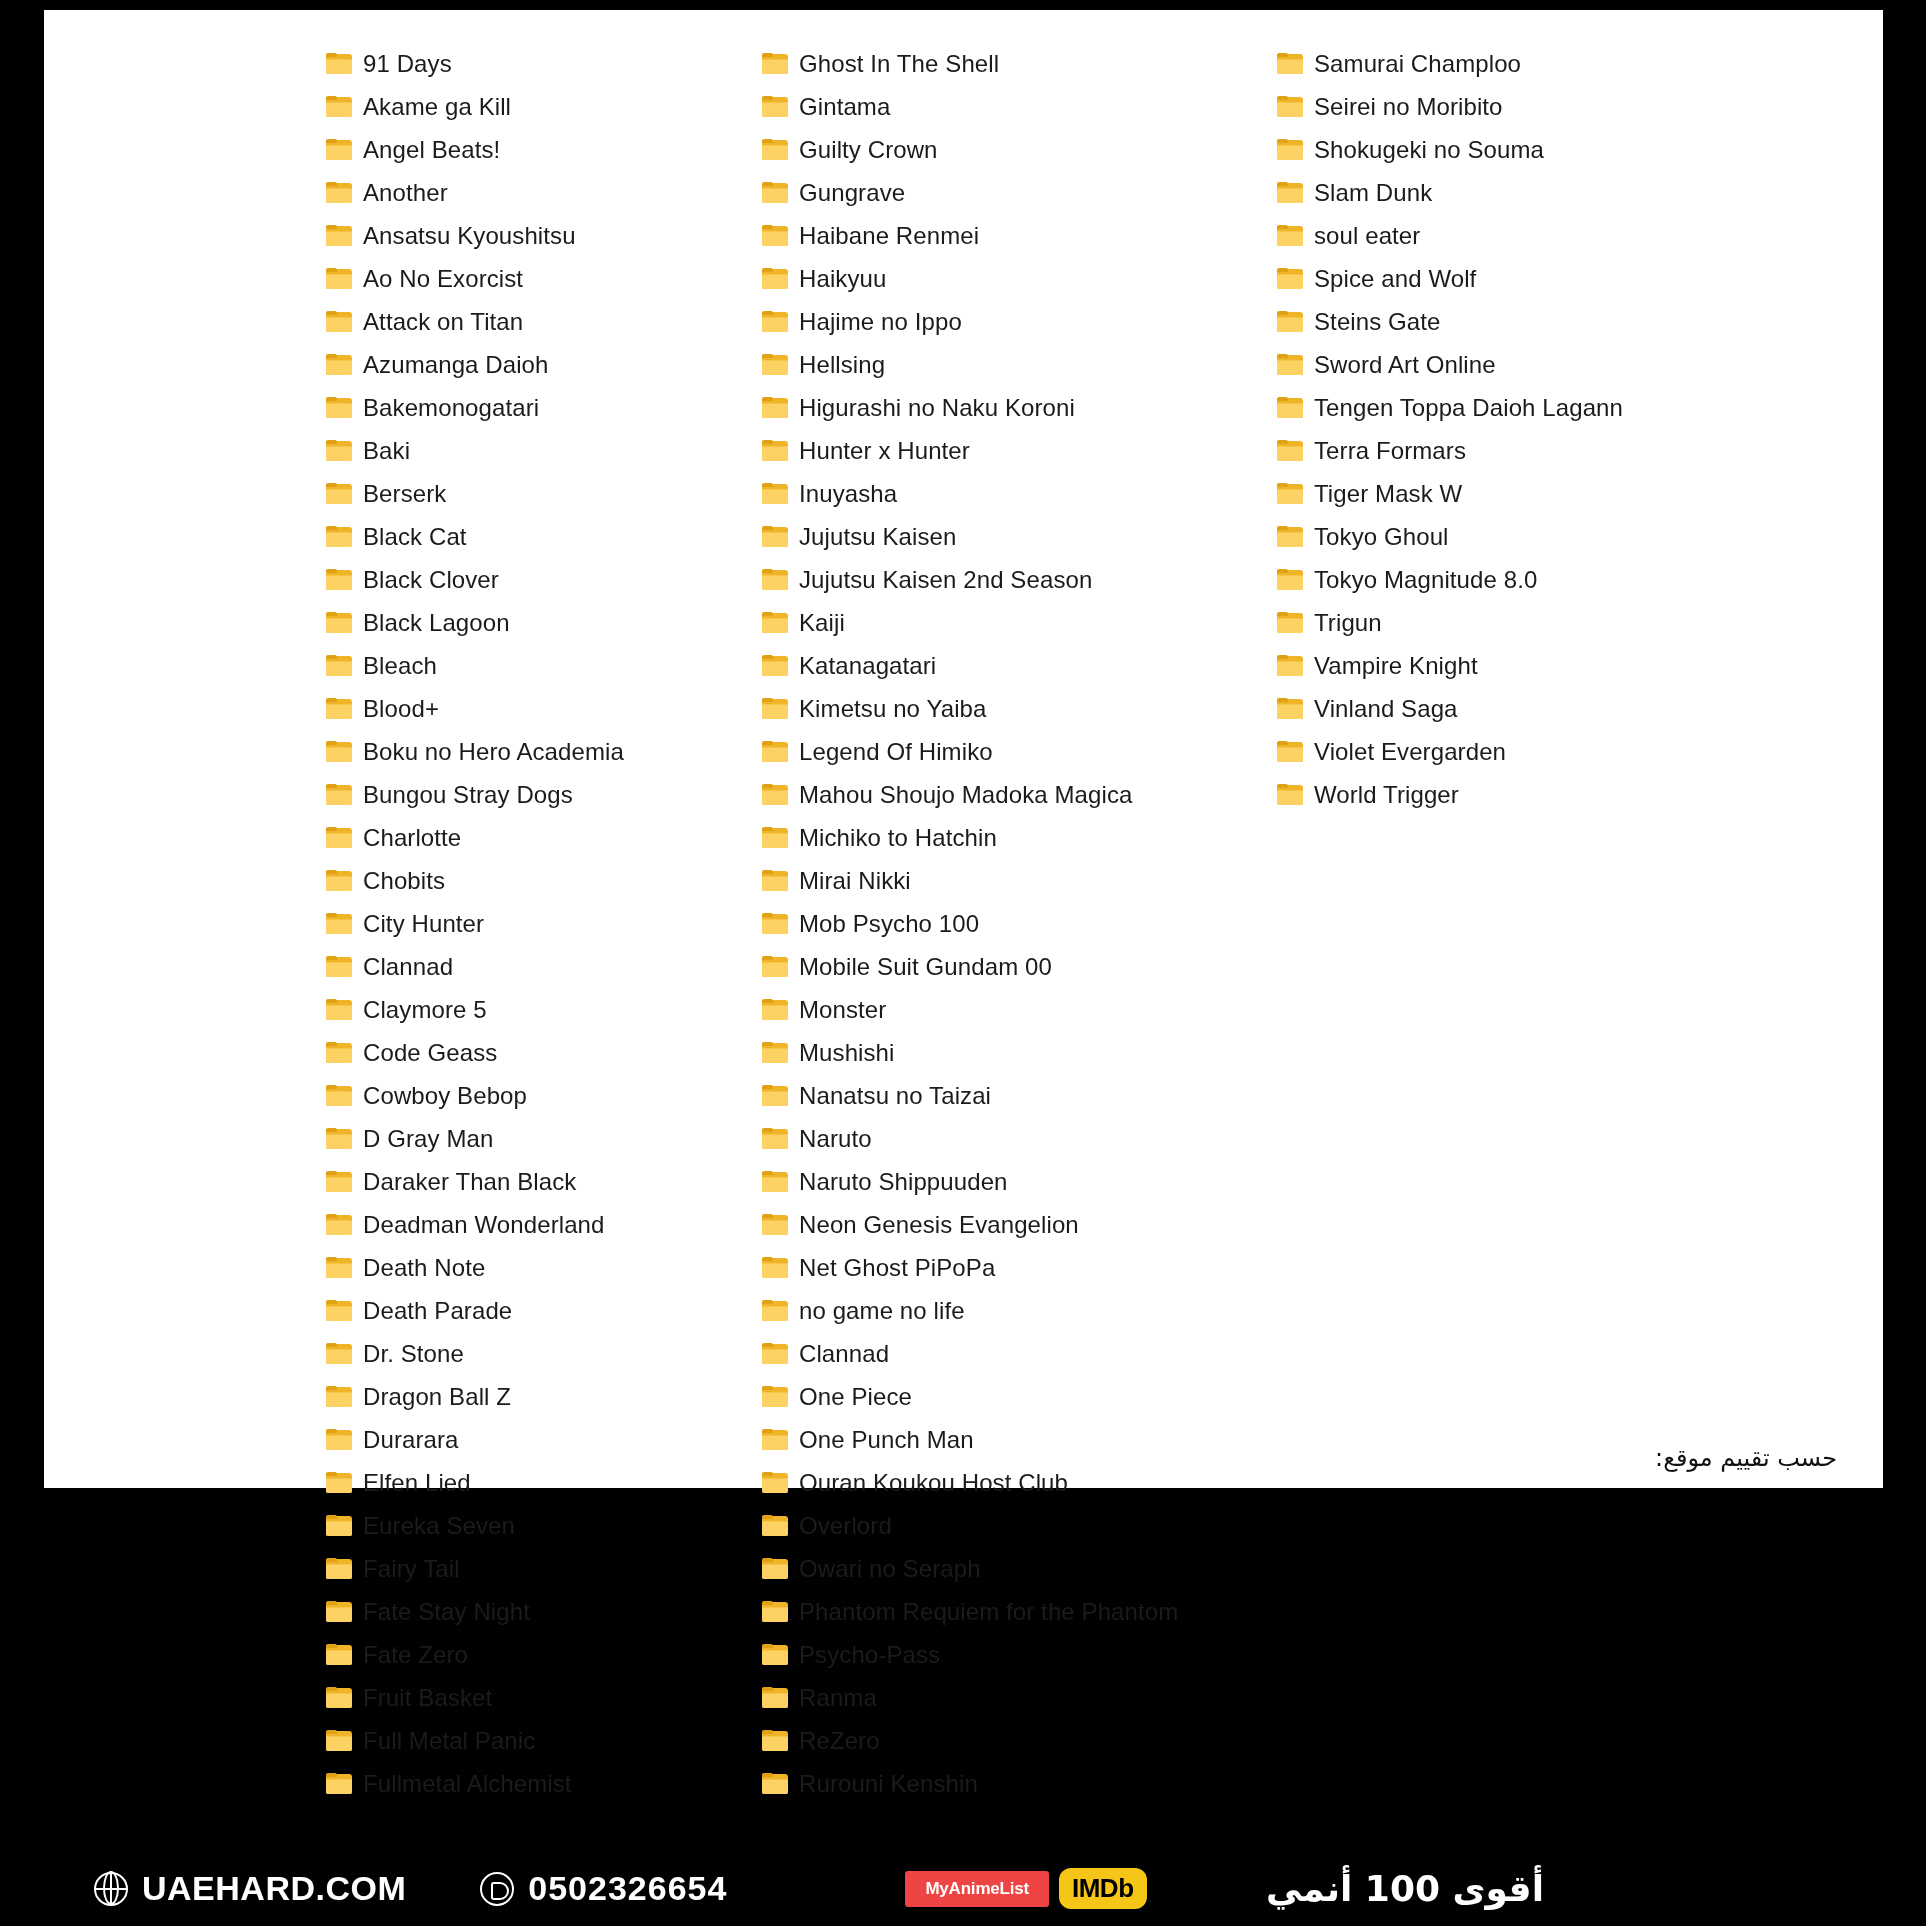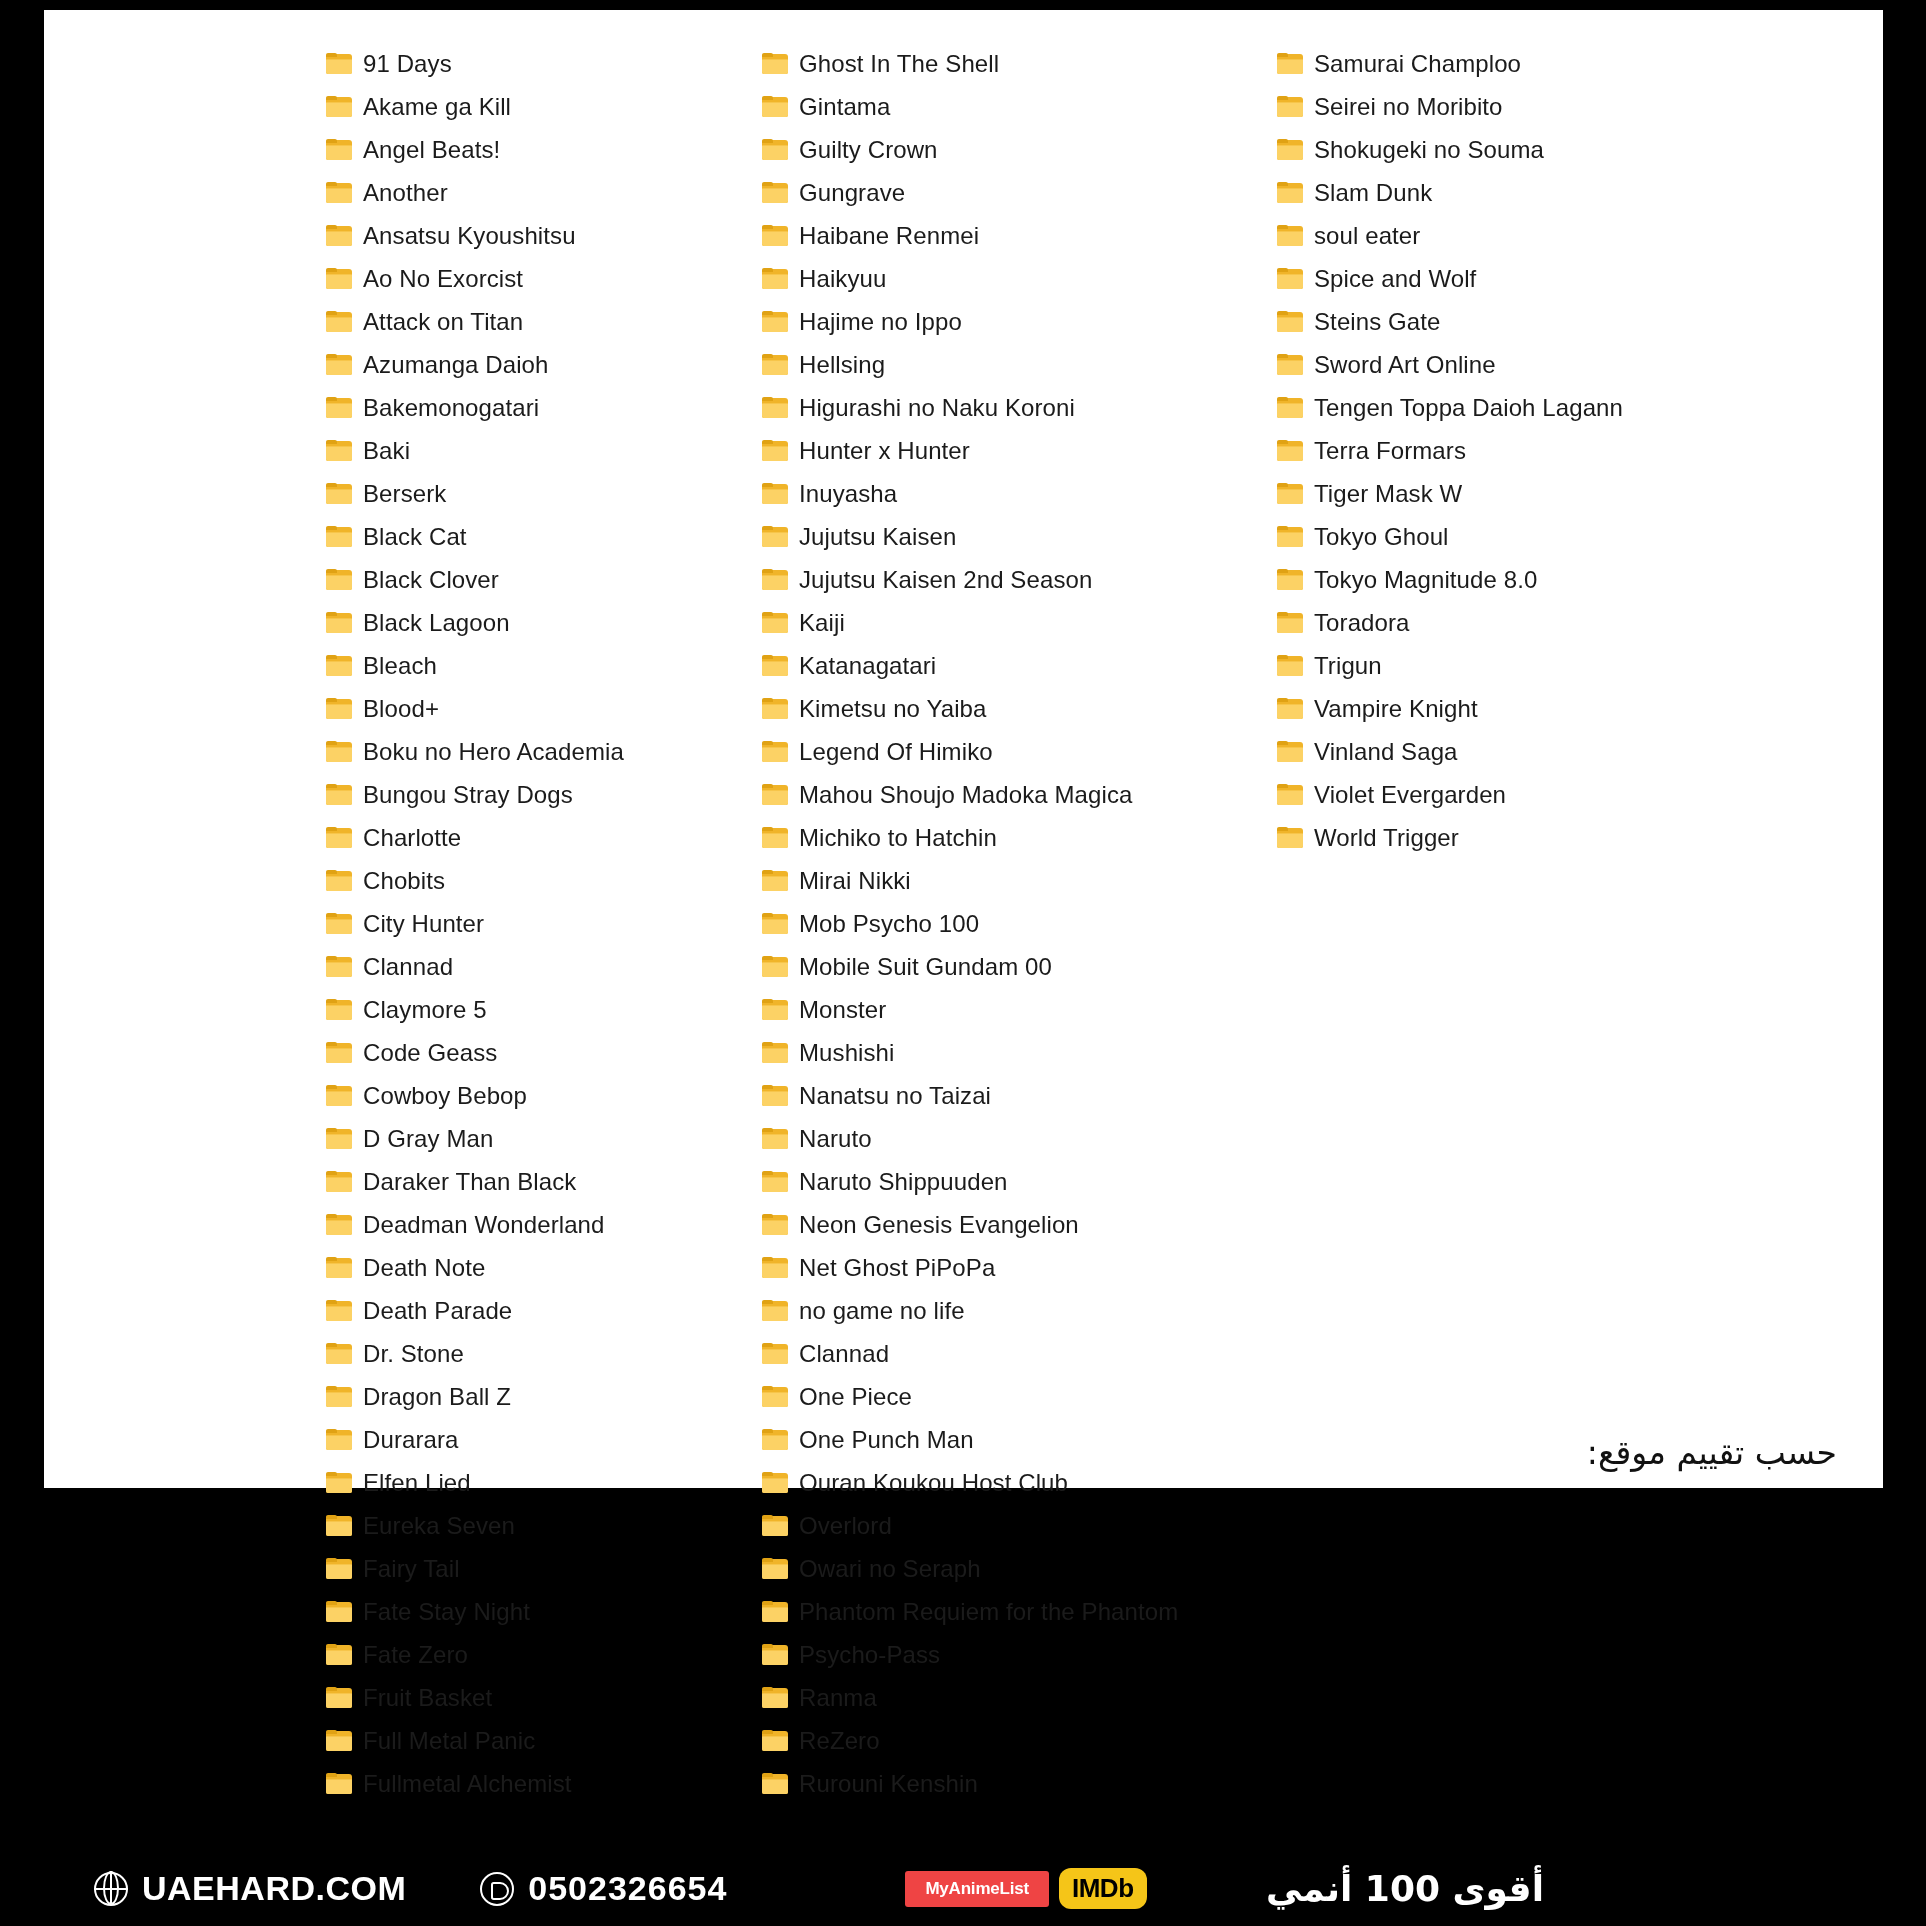--- a/index.html
+++ b/index.html
@@ -81,21 +81,21 @@
     color: #1b1b1b;
     white-space: nowrap;
     letter-spacing: 0.1px;
     font-family: "Liberation Sans", sans-serif;
   }
 
   .credit {
     position: absolute;
     right: 46px;
     bottom: 16px;
-    font-size: 33px;
+    font-size: 24px;
     color: #111;
     direction: rtl;
     font-family: "DejaVu Sans", sans-serif;
     margin-left: 29px;
   }
 
   .footer {
     position: absolute;
     left: 0;
     bottom: 0;
@@ -972,28 +972,20 @@
             </span>
             <span class="label">Tokyo Ghoul</span>
           </div>
         <div class="row">
             <span class="folder">
               <span class="back"></span>
               <span class="tab"></span>
               <span class="front"></span>
             </span>
             <span class="label">Tokyo Magnitude 8.0</span>
-          </div>
-        <div class="row">
-            <span class="folder">
-              <span class="back"></span>
-              <span class="tab"></span>
-              <span class="front"></span>
-            </span>
-            <span class="label">Toradora</span>
           </div>
         <div class="row">
             <span class="folder">
               <span class="back"></span>
               <span class="tab"></span>
               <span class="front"></span>
             </span>
             <span class="label">Trigun</span>
           </div>
         <div class="row">

